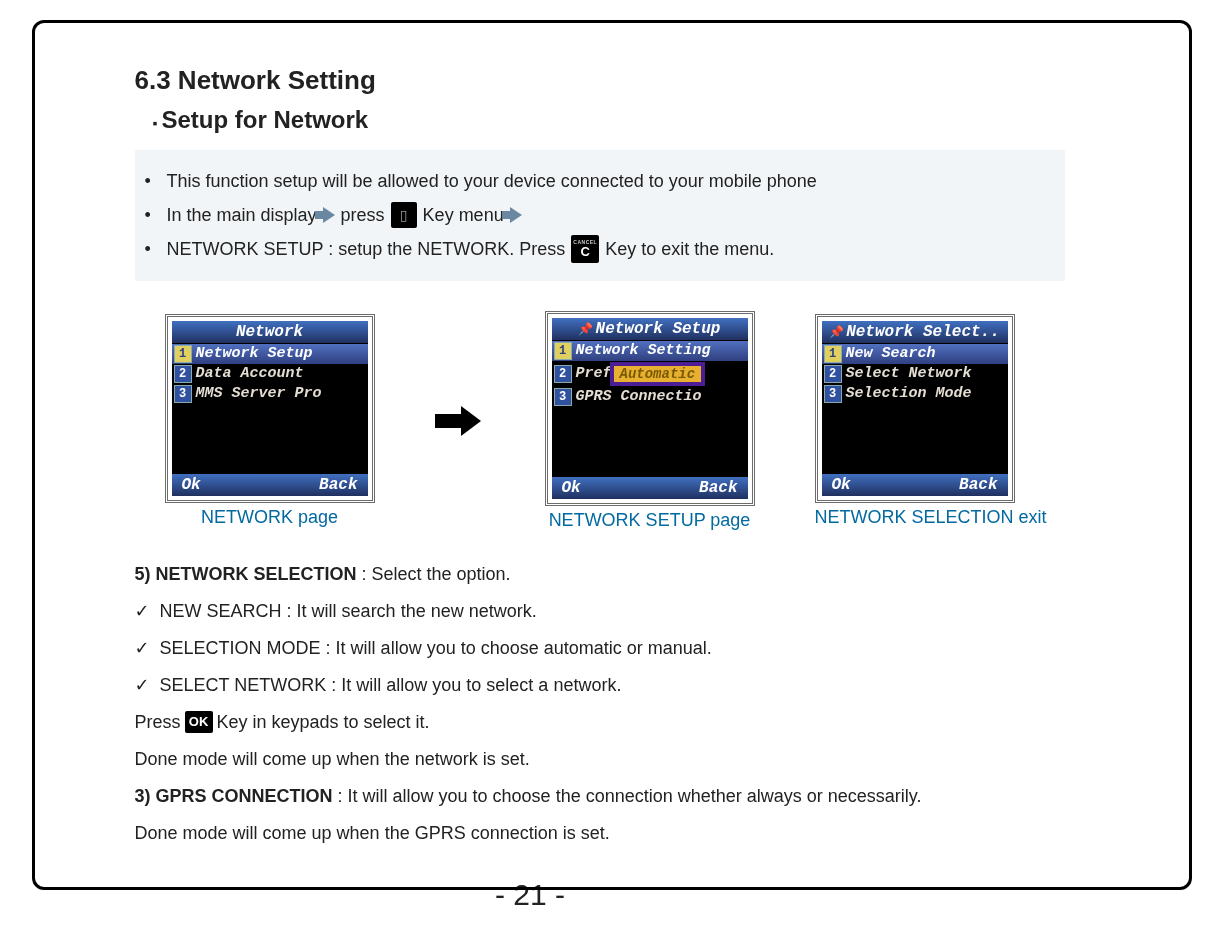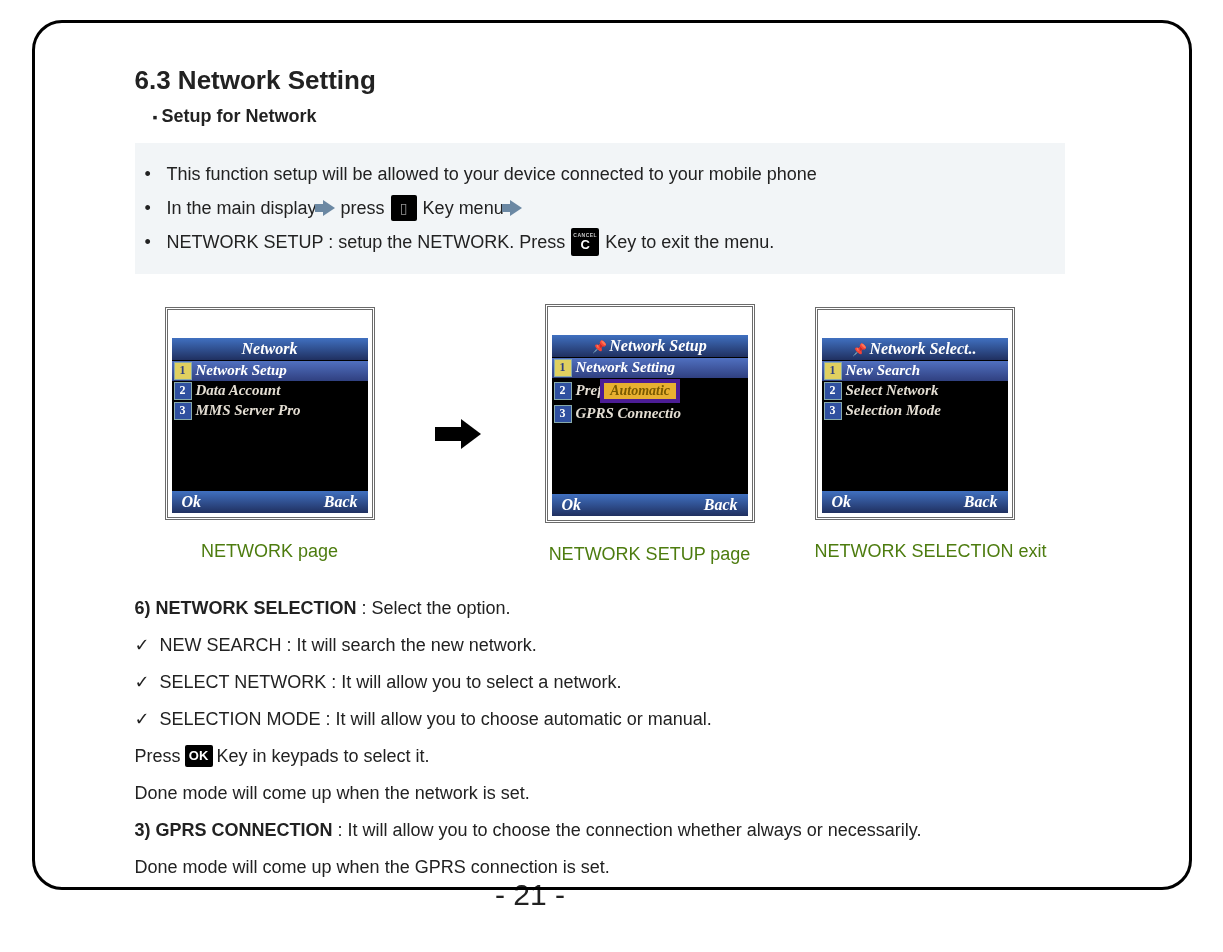--- a/index.html
+++ b/index.html
@@ -10,32 +10,32 @@
     background: #fff;
     font-family: "Segoe UI", Tahoma, Arial, sans-serif;
     color: #222;
   }
   .frame {
     position: relative;
     width: 1160px;
     height: 870px;
     margin: 20px auto 0 auto;
     border: 3px solid #000;
-    border-radius: 30px;
+    border-radius: 12px;
     box-sizing: border-box;
     padding: 42px 80px 30px 100px;
     overflow: hidden;
   }
   h1.section-title {
     font-size: 26px;
     margin: 0 0 10px 0;
     font-weight: 700;
   }
   .subtitle {
-    font-size: 18px;
+    font-size: 24px;
     font-weight: 700;
     margin: 0 0 16px 18px;
   }
   .subtitle::before { content: "▪"; font-size: 14px; margin-right: 4px; }
   .note-box {
     background: #f2f5f7;
     padding: 14px 20px 14px 10px;
     font-size: 18px;
     line-height: 1.9;
     width: 900px;
@@ -80,24 +80,23 @@
     width: 210px;
     border: 3px double #6b6b6b;
     background:#fff;
     padding:4px;
     box-sizing:border-box;
   }
   .screen.small { width: 200px; }
   .phone-ui {
     width:100%;
     background:#7dd3fc;
-    font-family: Liberation Serif, serif;
+    font-family: Liberation Mono, monospace;
     font-weight:700;
     color:#fff;
-    margin-top:24px;
   }
   .phone-titlebar {
     background: linear-gradient(#4070c0, #203060);
     color:#fff;
     text-align:center;
     font-size:16px;
     padding:2px 0;
     font-style: italic;
     border-bottom:1px solid #000;
   }
@@ -133,21 +132,21 @@
     font-size:14px; font-style:italic; font-weight:700;
     padding:0 6px; margin-left:-2px;
   }
   .phone-softkeys {
     display:flex; justify-content:space-between;
     background: linear-gradient(#4070c0, #203060);
     color:#fff; font-size:16px; font-style:italic;
     padding:2px 10px;
   }
   .screen-caption {
-    font-size:18px; color:#4d7c0f; margin-top:21px;
+    font-size:18px; color:#0369a1; margin-top:4px;
   }
   .transition-arrow {
     width:50px; height:30px; position:relative;
     align-self:center;
   }
   .transition-arrow::before {
     content:""; position:absolute; left:0; top:8px;
     width:28px; height:14px; background:#000;
   }
   .transition-arrow::after {
@@ -285,25 +284,25 @@
           </div>
         </div>
       </div>
       <div class="screen-caption">NETWORK SELECTION exit</div>
     </div>
 
   </div>
 
   <div class="sections">
     <p>
-      <span class="bold">6)  NETWORK SELECTION</span><span> : Select the option.</span>
+      <span class="bold">5)  NETWORK SELECTION</span><span> : Select the option.</span>
     </p>
     <p class="check-item">NEW SEARCH : It will search the new network.</p>
+    <p class="check-item">SELECTION MODE : It will allow you to choose automatic or manual.</p>
     <p class="check-item">SELECT NETWORK : It will allow you to select a network.</p>
-    <p class="check-item">SELECTION MODE : It will allow you to choose automatic or manual.</p>
     <p class="indent">
       <span>Press</span>
       <span class="icon-ok">OK</span>
       <span>Key  in keypads to select it.</span>
     </p>
     <p class="indent">
       <span>Done mode will come up when the network is set.</span>
     </p>
     <p>
       <span class="bold">3) GPRS CONNECTION</span><span> : It will allow you to choose the connection whether always or necessarily.</span>

